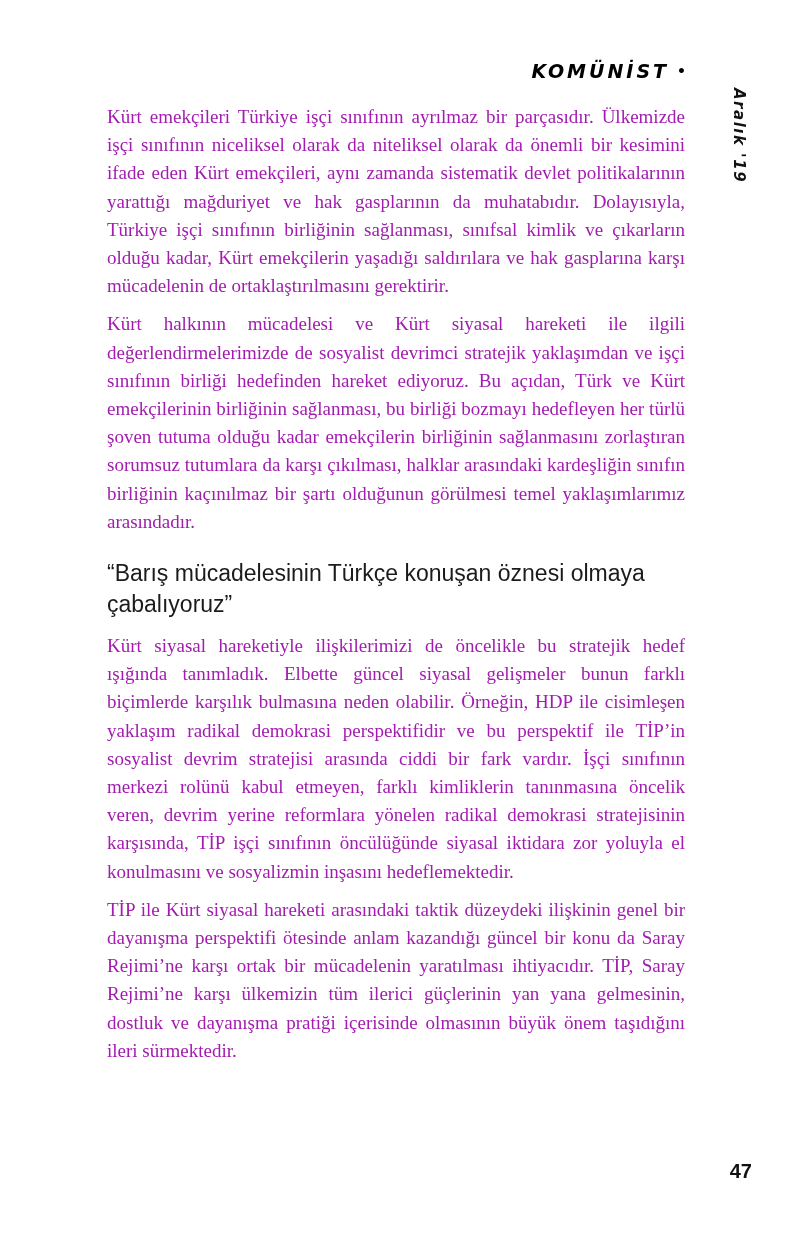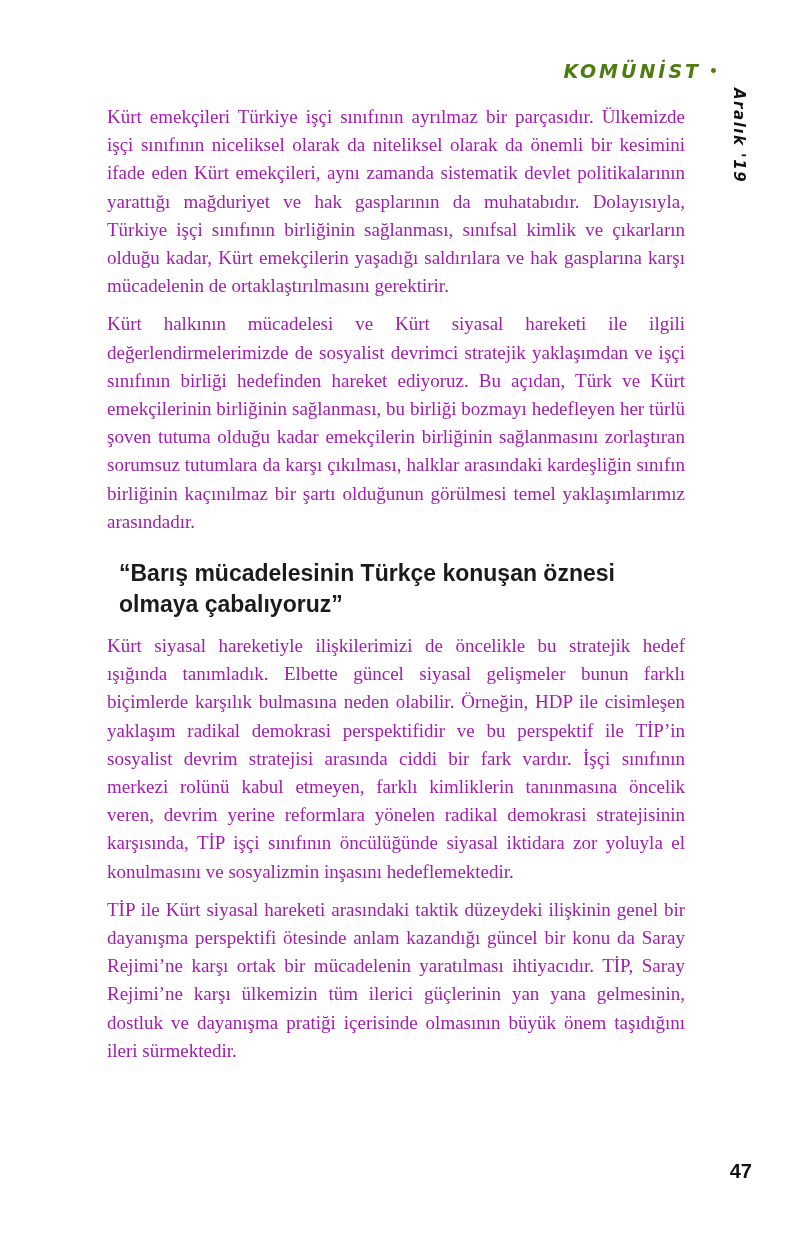--- a/index.html
+++ b/index.html
@@ -9,27 +9,27 @@
     width: 798px;
     height: 1241px;
     background: #ffffff;
     overflow: hidden;
     color: #151515;
     font-family: "Liberation Serif", serif;
   }
   .masthead {
     position: absolute;
     top: 60px;
-    right: 80px;
+    right: 112px;
     font-family: "DejaVu Sans", sans-serif;
     font-weight: bold;
     font-style: italic;
     font-size: 19px;
     letter-spacing: 3px;
-    color: #4d7c0f;
+    color: #000000;
     white-space: nowrap;
   }
   .masthead .bullet {
     font-style: normal;
     letter-spacing: 0;
     font-size: 14px;
     margin-left: 8px;
     vertical-align: 2px;
   }
   .sidebar-date {
@@ -55,25 +55,25 @@
     font-size: 19px;
     line-height: 28.2px;
     text-align: justify;
     hyphens: auto;
     -webkit-hyphens: auto;
     margin-bottom: 10px;
     color: #a21caf;
   }
   .body-text h2 {
     font-family: "Liberation Sans", sans-serif;
-    font-weight: 700;
+    font-weight: 400;
     font-size: 23px;
     line-height: 31px;
     color: #1b1b1b;
-    margin: 22px 0 12px 12px;
+    margin: 22px 0 12px 0;
     text-align: left;
   }
   .page-number {
     position: absolute;
     right: 46px;
     bottom: 58px;
     font-family: "Liberation Sans", sans-serif;
     font-weight: bold;
     font-size: 20px;
     color: #111;

